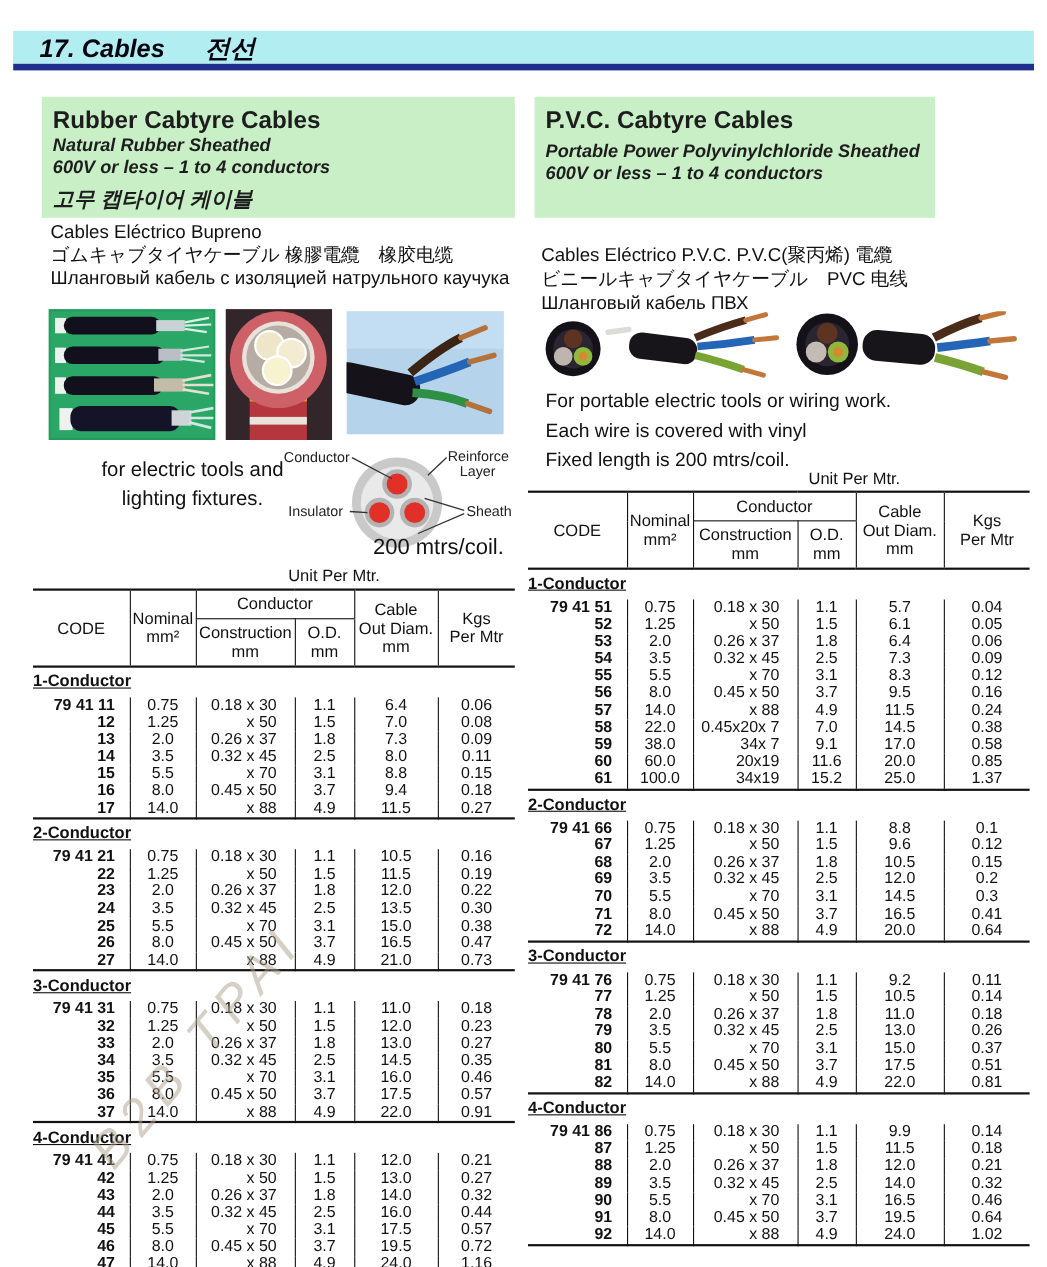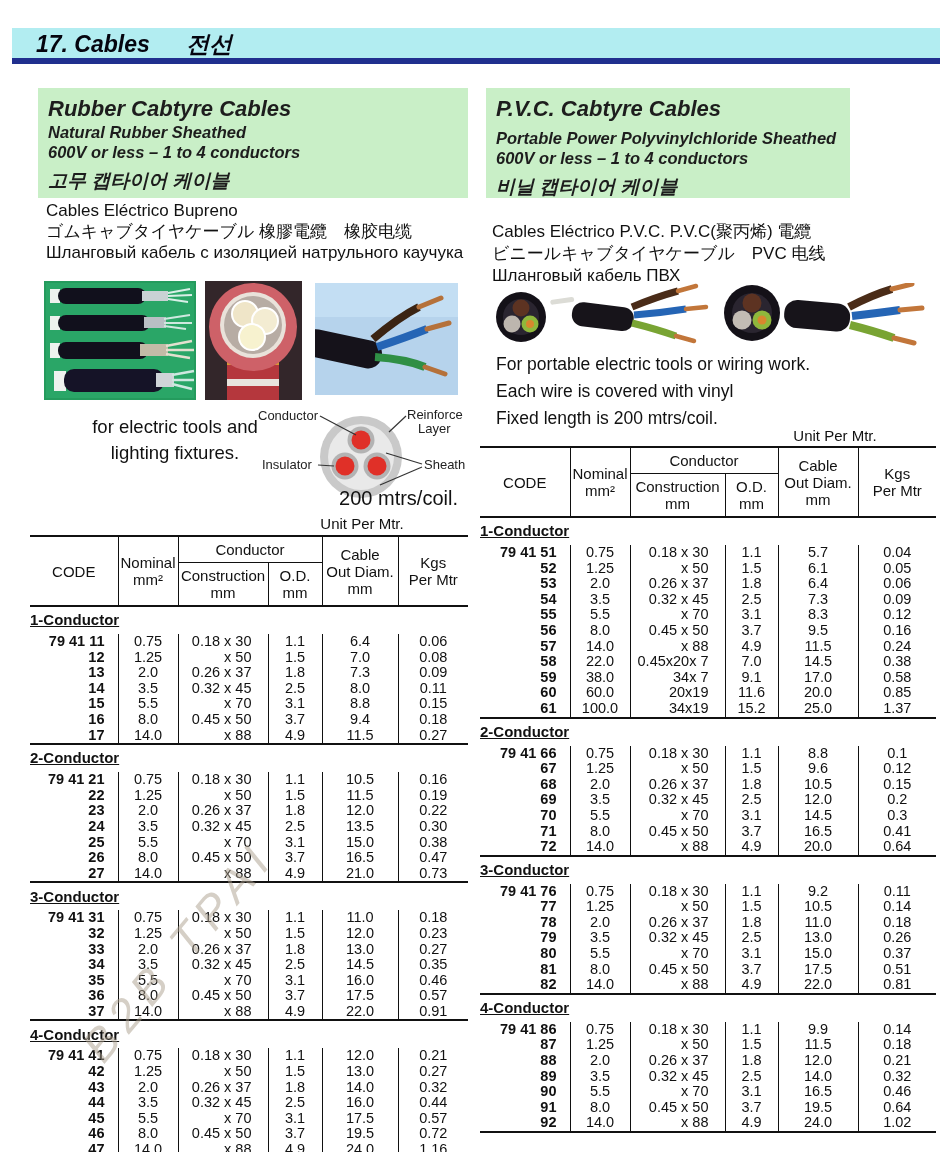--- a/index.html
+++ b/index.html
@@ -9,21 +9,21 @@
   
   .banner { position:absolute; left:12px; top:28px; width:928px; height:30px; background:#b2edf1; }
   .banner-text { position:absolute; left:24px; top:1px; font-size:23px; font-weight:bold; font-style:italic; color:#05050f; white-space:nowrap; }
   .banner-kr { margin-left:30px;text-align:center; }
   .banner-rule { position:absolute; left:12px; top:58px; width:928px; height:6px; background:#202f8e; }
 
   
   .gb { position:absolute; background:#c9efc7; color:#1d1d1d; box-sizing:border-box; padding:7px 10px 6px 10px; }
   .gb-left { left:38px; top:88px; width:430px; height:110px; }
   .gb-right { left:486px; top:88px; width:364px; height:110px; }
-  .gb-title { font-size:22px; font-weight:bold; font-style:italic; line-height:27px; }
+  .gb-title { font-size:22px; font-weight:bold; line-height:27px; }
   .gb-sub { font-size:16.5px; font-weight:bold; font-style:italic; line-height:20px; }
   .gb-kr { font-size:19px; font-weight:bold; font-style:italic; text-align:left; margin-top:6px; }
   .gb-left .gb-kr { padding-right:14px; }
   .gb-right .gb-kr { padding-right:66px; }
   .gb-right .gb-title { margin-bottom:6px; }
 
   
   .desc-left { position:absolute; left:46px; top:200px; font-size:17px; line-height:21px; white-space:nowrap; }
   .desc-right { position:absolute; left:492px; top:221px; font-size:17px; line-height:22px; white-space:nowrap; }
 
@@ -38,21 +38,21 @@
   .note1 { position:absolute; left:55px; top:414px; width:240px; text-align:center; font-size:18.5px; line-height:26px; }
   .note2 { position:absolute; left:35px; top:472px; width:280px; text-align:center; font-size:18.5px; line-height:26px; }
   .bold { font-weight:bold; }
   .notes-right { position:absolute; left:496px; top:351px; font-size:17.5px; line-height:27px; white-space:nowrap; }
 
   
   .diagram { position:absolute; left:256px; top:405px; width:212px; }
   .diagram text { font-size:13px; fill:#222; font-family:"Liberation Sans", sans-serif; }
   .caption200 { position:absolute; left:268px; top:487px; width:190px; text-align:right; font-size:20px; }
 
-  .unit { position:absolute; font-size:15px; text-align:center; width:200px; }
+  .unit { position:absolute; font-size:15px; text-align:left; width:200px; }
   .unit-left { left:262px; top:515px; }
   .unit-right { left:735px; top:427px; }
 
   
   .spec-table { position:absolute; border-collapse:collapse; table-layout:fixed; }
   .table-left { left:30px; top:535px; width:438px; }
   .table-right { left:480px; top:446px; width:456px; }
   .spec-table th { font-weight:normal; font-size:15px; line-height:17px; text-align:center; vertical-align:middle; white-space:pre-line; padding:4px 0; }
   .spec-table .h  { border-top:2.5px solid #111; }
   .spec-table .span2 { border-bottom:2.5px solid #111; }
@@ -461,21 +461,20 @@
           <td class="c4 vl">24.0</td>
           <td class="c5 vl">1.16</td>
         </tr>
       </tbody>
     </table>
 
   <div class="gb gb-right">
     <div class="gb-title">P.V.C. Cabtyre Cables</div>
     <div class="gb-sub">Portable Power Polyvinylchloride Sheathed</div>
     <div class="gb-sub">600V or less – 1 to 4 conductors</div>
-    <div class="gb-kr">비닐 캡타이어 케이블</div>
   </div>
 
   <div class="desc-right">
     <div>Cables Eléctrico P.V.C. P.V.C(聚丙烯) 電纜</div>
     <div>ビニールキャブタイヤケーブル　PVC 电线</div>
     <div>Шланговый кабель ПВХ</div>
   </div>
 
   <div class="photos-right">
     <svg width="440" height="64" viewBox="0 0 440 64">

